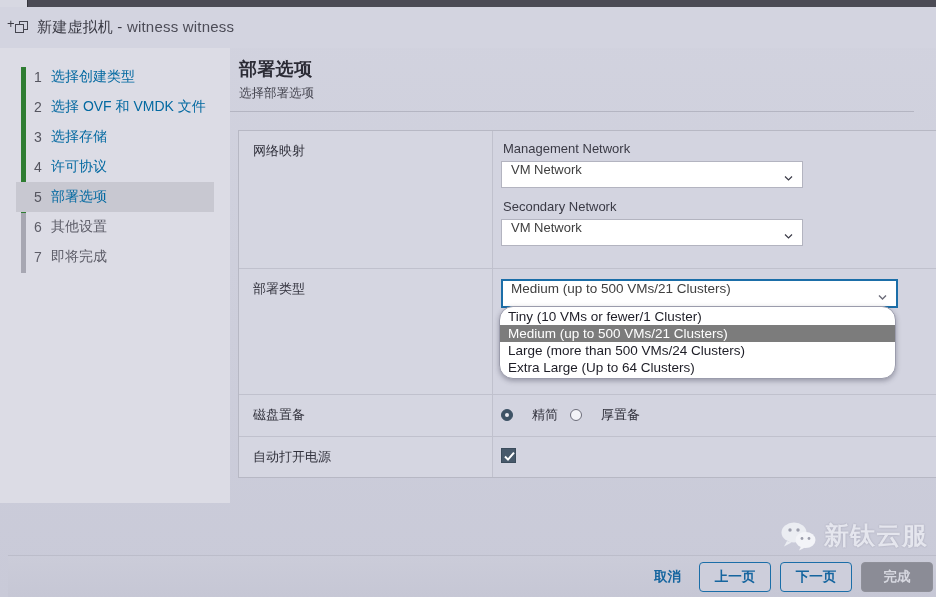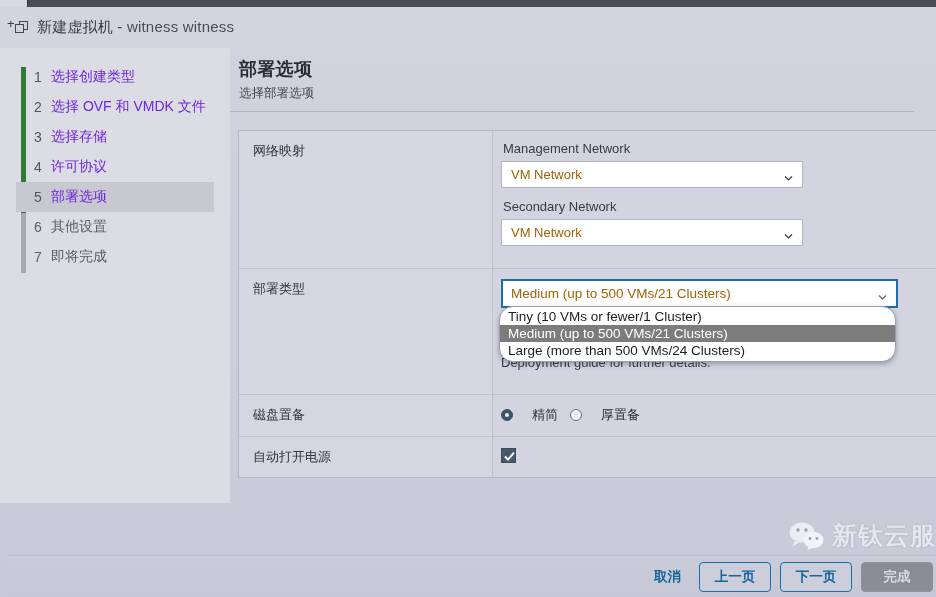--- a/index.html
+++ b/index.html
@@ -110,21 +110,21 @@
     color: #44444f;
     white-space: nowrap;
   }
   .step.active {
     background: #c8c8d1;
   }
   .step .num {
     width: 17px;
     color: #55555f;
   }
-  .step .lbl { color: #6d28d9; }
+  .step .lbl { color: #0369a1; }
   .step.dim .num, .step.dim .lbl { color: #5d5d68; }
 
   
   .main {
     position: absolute; left: 230px; top: 0;
     width: 706px; height: 507px;
   }
   .page-head {
     padding: 9px 0 0 9px;
   }
@@ -183,24 +183,24 @@
   }
   .sublabel.second { margin-top: 11px; }
 
   
   .sel {
     position: relative;
     width: 302px;
     height: 27px;
     background: #ffffff;
     border: 1px solid #b3b4c0;
-    display: flex; align-items: center;
+    display: flex; align-items: flex-start;
     padding-left: 9px;
     font-size: 13px;
-    color: #a16207;
+    color: #404040;
     cursor: default;
   }
   .sel .chev {
     position: absolute; right: 9px; top: 50%;
     transform: translateY(-50%);
     width: 9px; height: 9px;
   }
   .sel.big {
     width: 397px;
     height: 29px;
@@ -318,21 +318,21 @@
   .btn.disabled {
     border: 1px solid #8f9099;
     background: #8b8c96;
     color: #d7d8e0;
     cursor: default;
   }
 
   
   .watermark {
     position: absolute;
-    right: 0; top: 519px;
+    right: 8px; top: 519px;
     display: flex; align-items: center;
     gap: 4px;
     z-index: 60;
     pointer-events: none;
     opacity: .92;
   }
   .wm-text {
     font-size: 25px;
     color: #e8e9f0;
     font-weight: bold;
@@ -448,20 +448,21 @@
                 <svg width="9" height="9" viewBox="0 0 9 9">
                     <path d="M1 3 L4.5 6.4 L8 3" fill="none" stroke="#6b6b78" stroke-width="1.4"></path>
                   </svg>
               </span>
             </div>
 
             <div class="dropdown">
               <div class="dd-item">Tiny (10 VMs or fewer/1 Cluster)</div>
               <div class="dd-item selected">Medium (up to 500 VMs/21 Clusters)</div>
               <div class="dd-item">Large (more than 500 VMs/24 Clusters)</div>
+              <div class="dd-item">Extra Large (Up to 64 Clusters)</div>
             </div>
 
           </div>
         </div>
 
         <div class="frow row-disk">
           <div class="fcell-label">磁盘置备</div>
           <div class="fcell-value">
             <div class="radios">
               <span class="rdo on"></span>

